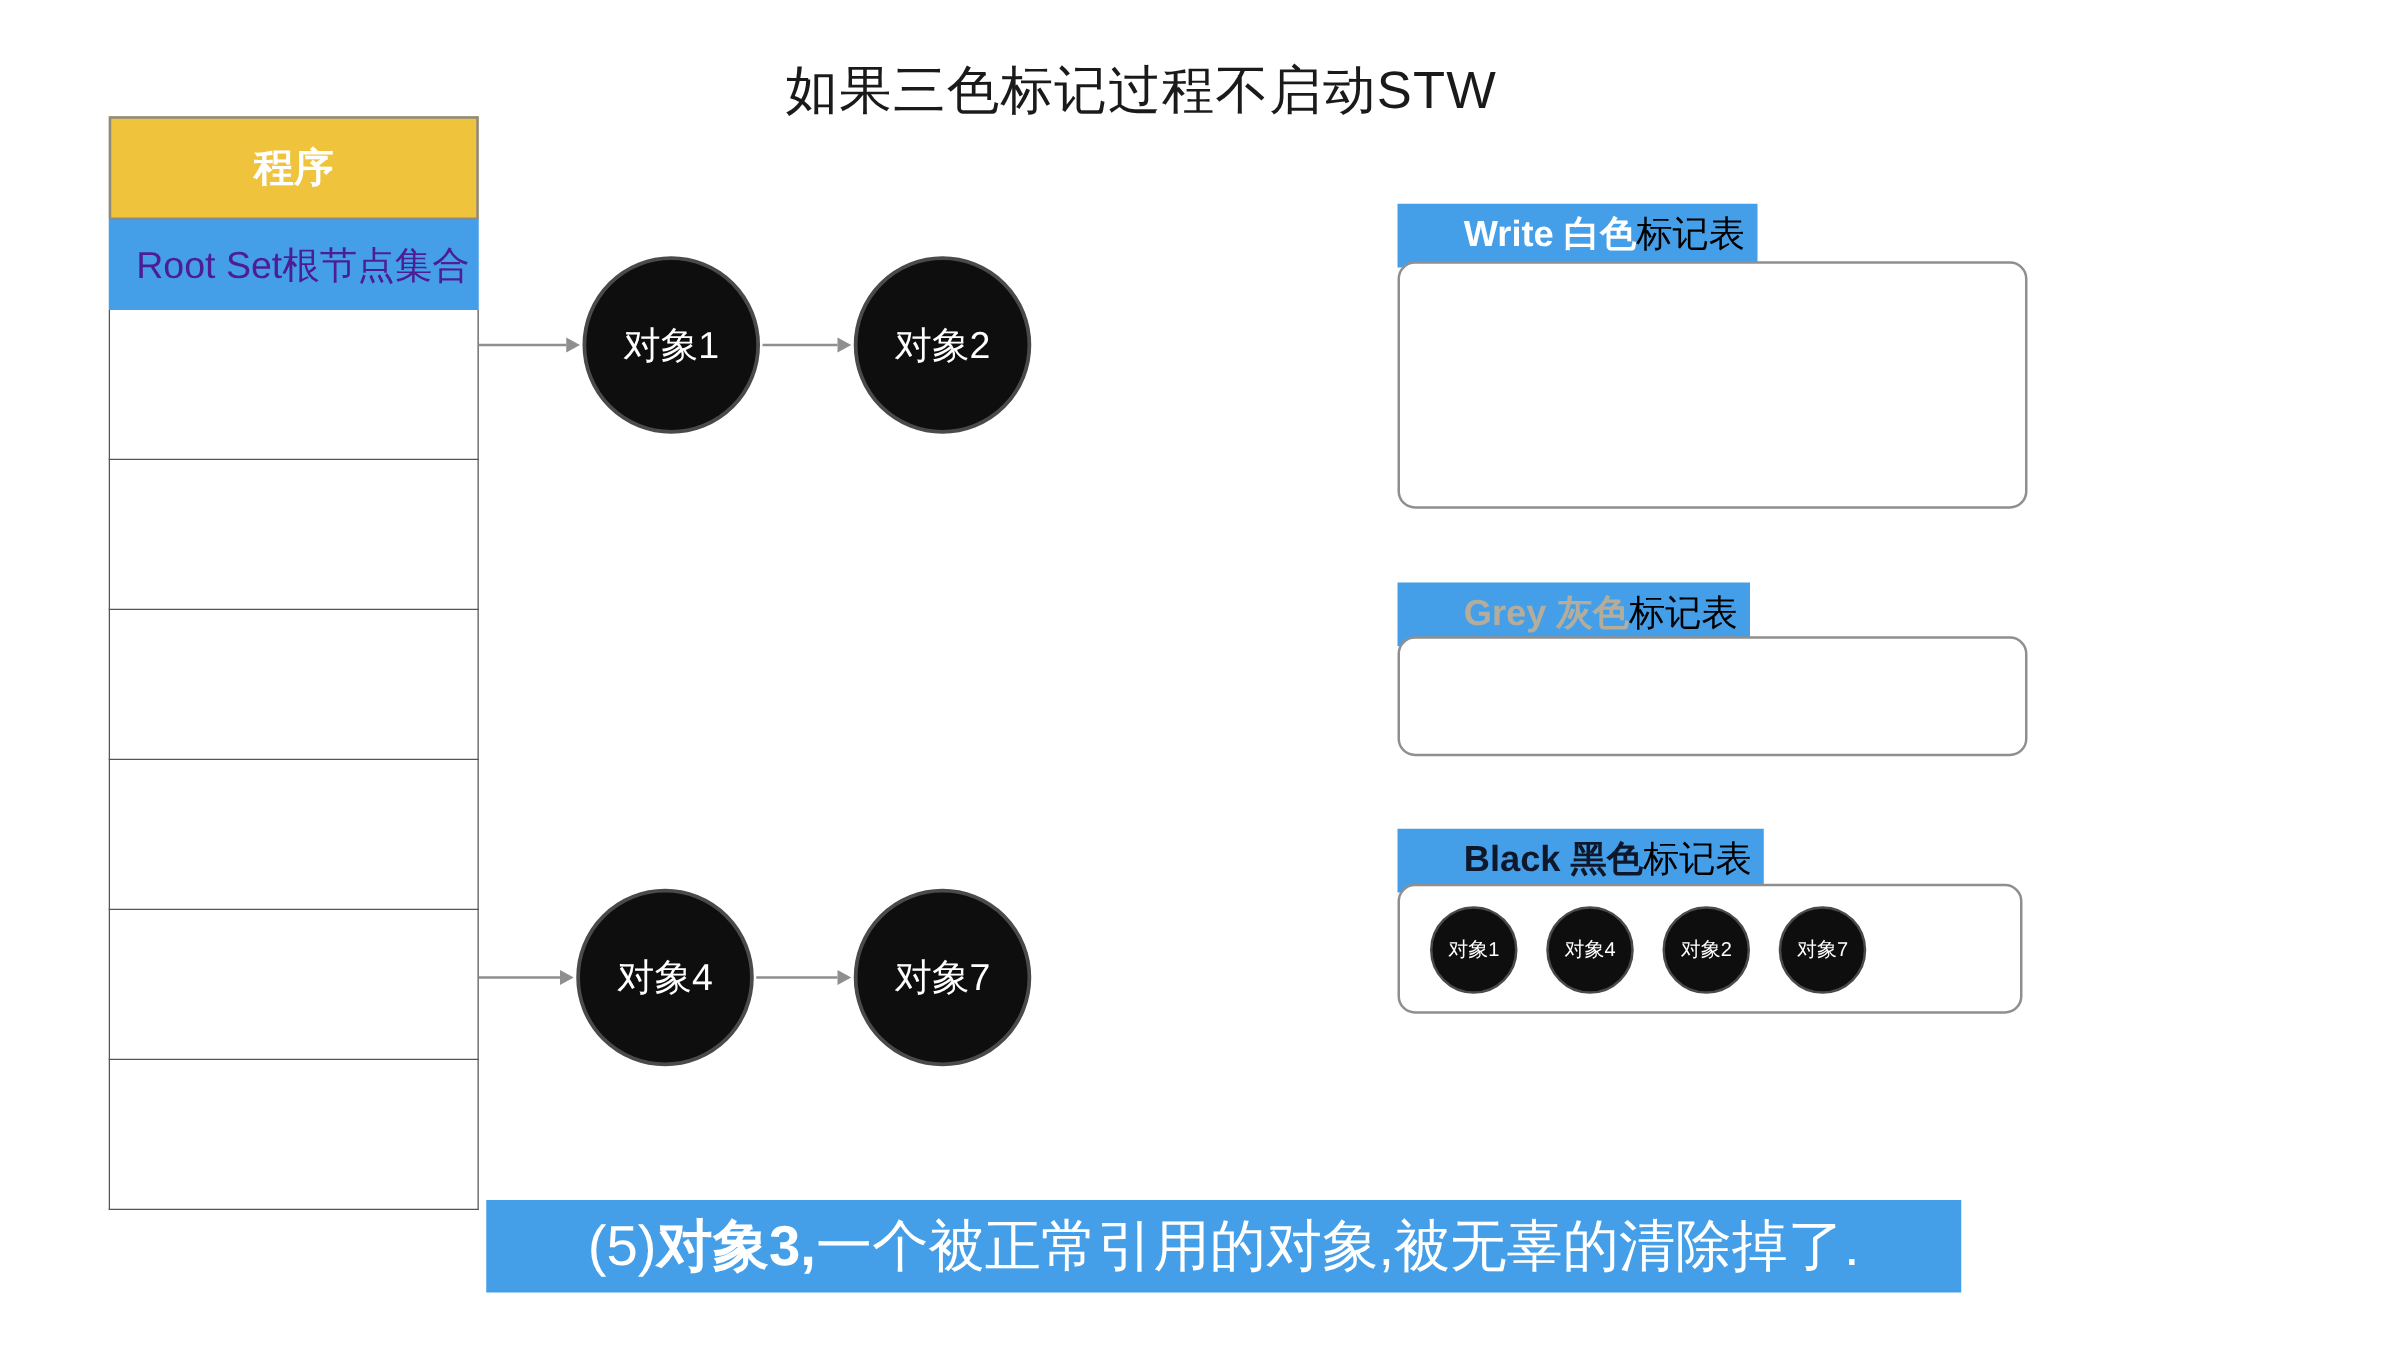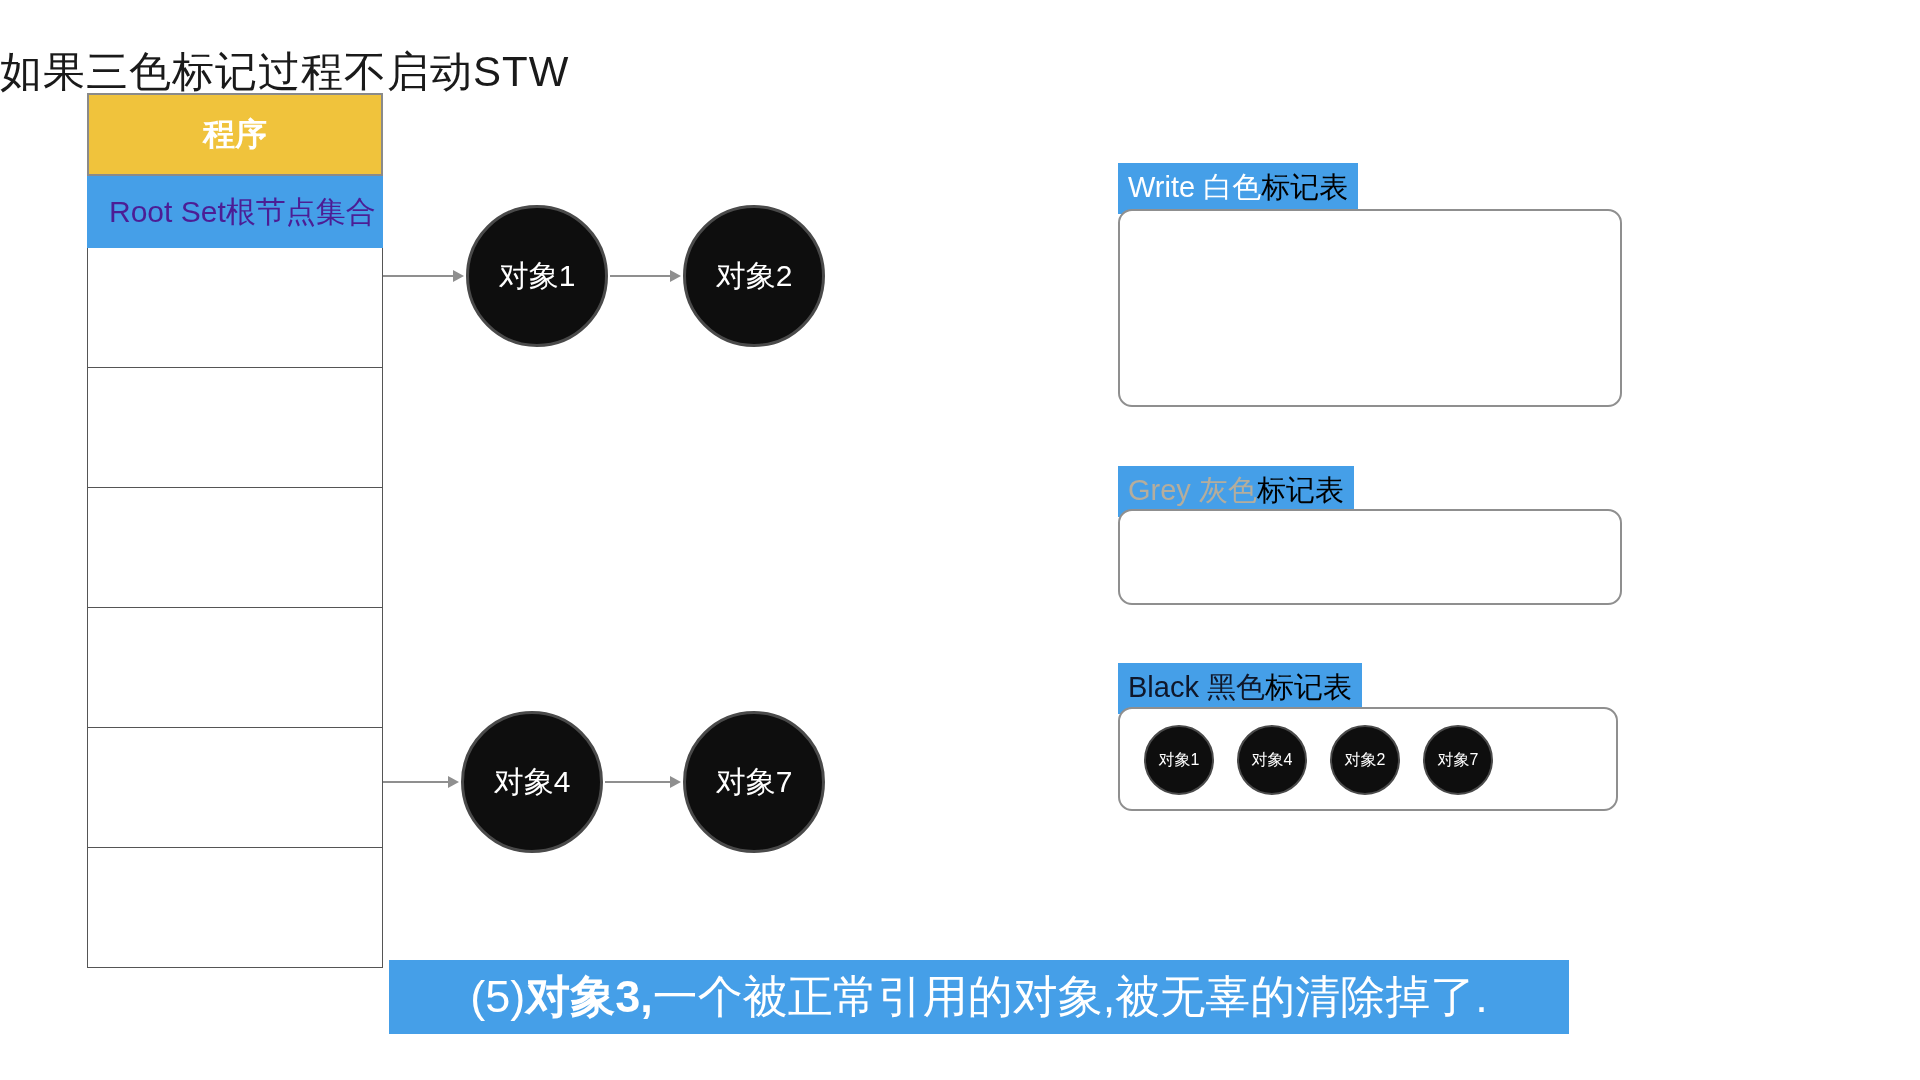--- a/index.html
+++ b/index.html
@@ -13,20 +13,21 @@
     width: 1920px;
     height: 1080px;
     background: #ffffff;
     overflow: hidden;
   }
   .title {
     position: absolute;
     top: 44px;
     left: 0;
     width: 1826px;
+    text-align: center;
     font-size: 42px;
     color: #1a1a1a;
     letter-spacing: 1px;
   }
   
   .program-table {
     position: absolute;
     left: 87px;
     top: 93px;
     width: 296px;
@@ -94,21 +95,21 @@
     border-bottom: 6px solid transparent;
   }
   
   .mark-label {
     position: absolute;
     background: var(--blue, #459FE8);
     padding: 5px 10px 6px 10px;
     font-size: 29px;
     white-space: nowrap;
   }
-  .mark-label .colored { font-weight: normal; }
+  .mark-label .colored { font-weight: bold; margin-left: 43px; }
   .mark-label .suffix { color: #000000; font-weight: normal; }
   .white-colored { color: #ffffff; }
   .grey-colored  { color: var(--greylabel, #B5AD9C); }
   .black-colored { color: #0f172a; }
   .mark-box {
     position: absolute;
     border: 2px solid #8f8f8f;
     border-radius: 14px;
     background: #ffffff;
     box-sizing: border-box;

